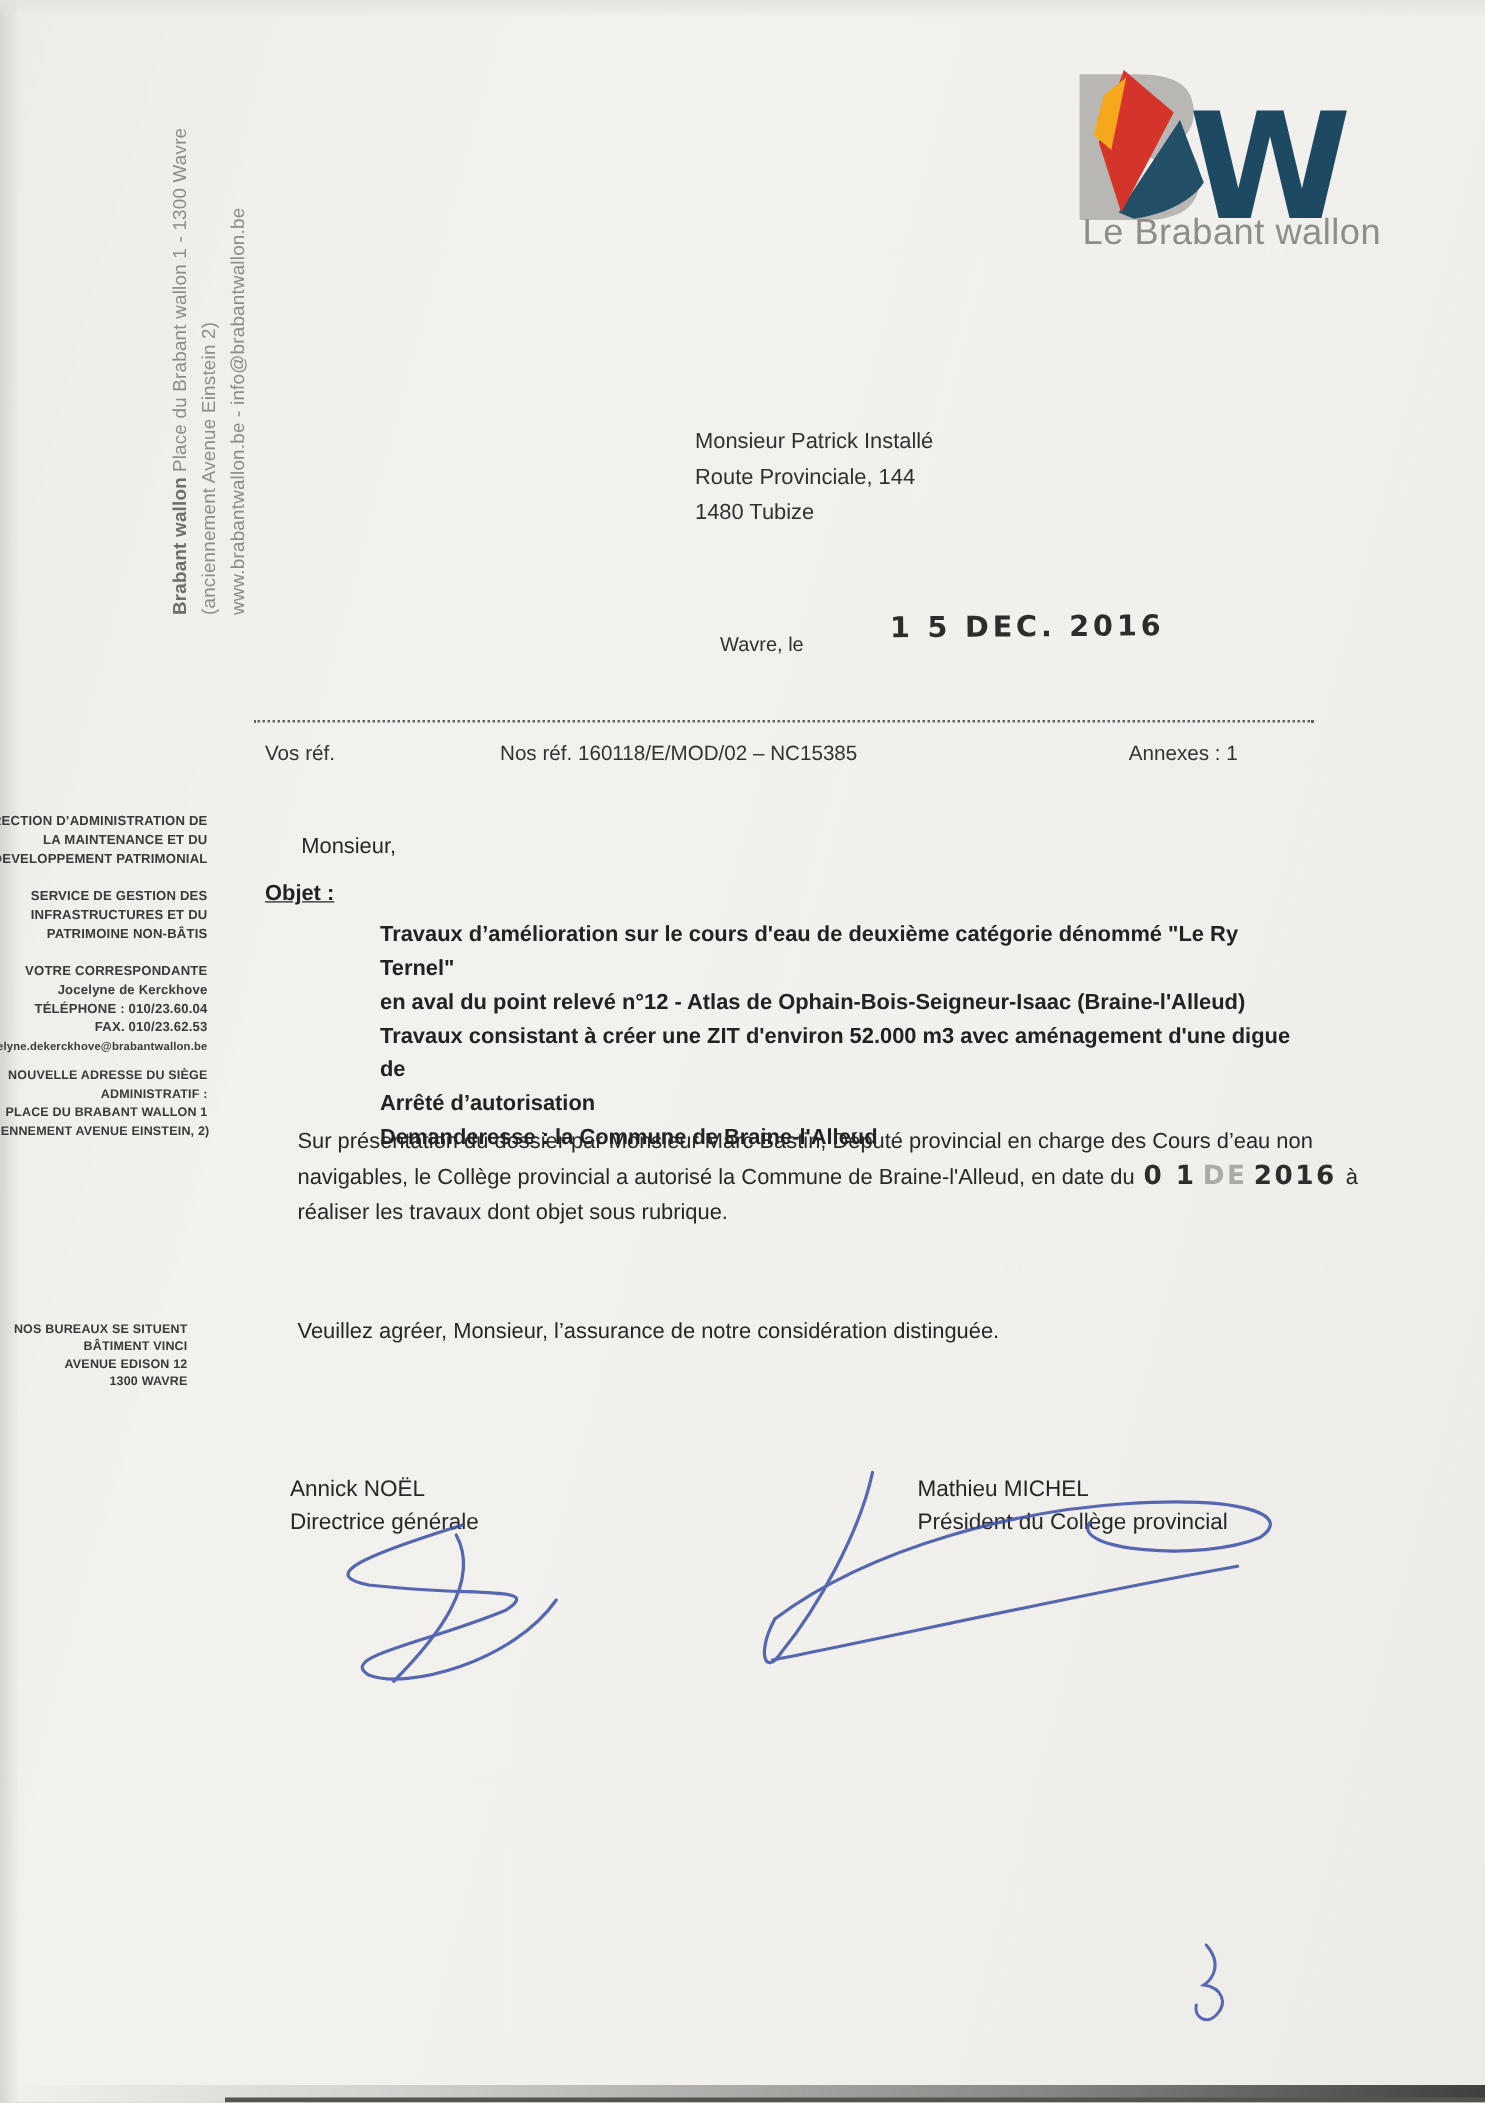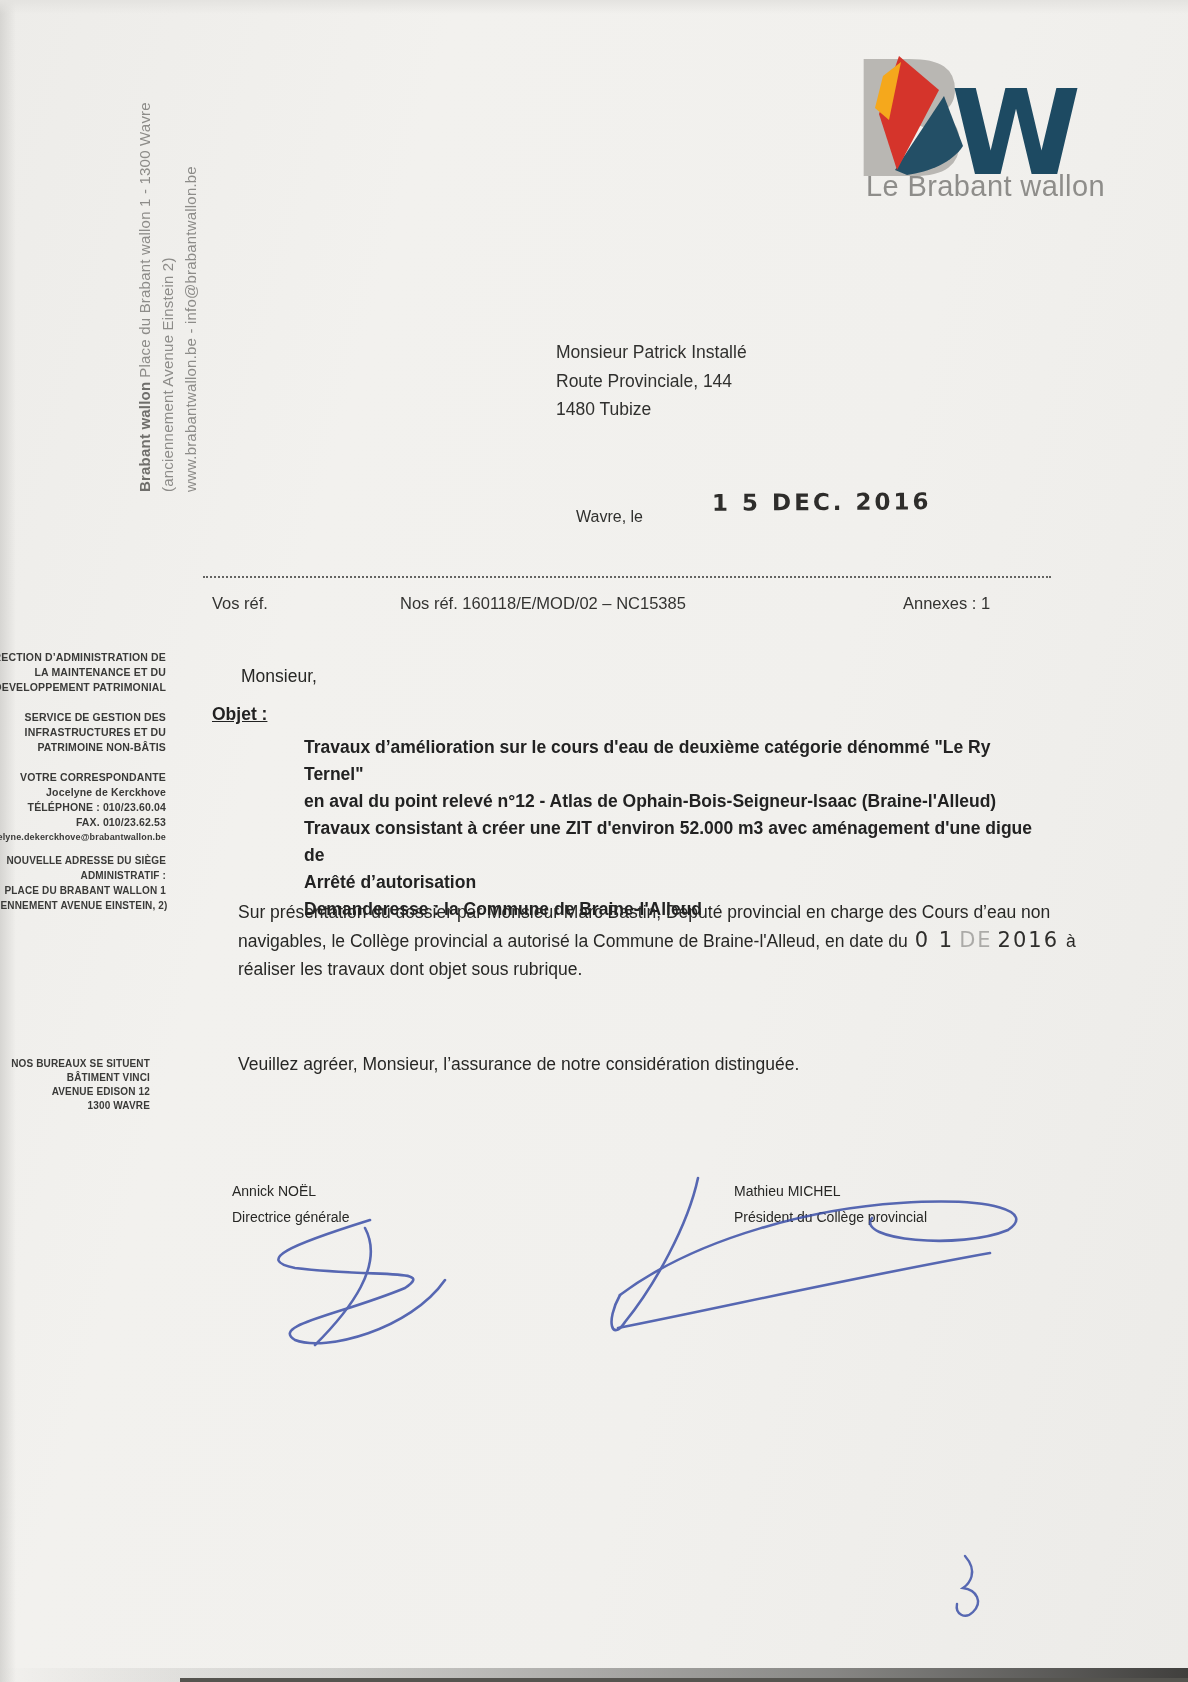--- a/index.html
+++ b/index.html
@@ -18,37 +18,37 @@
     transform:rotate(-90deg);font-size:15px;line-height:23px;color:#8d8c89;letter-spacing:.2px;}
   .vstrip .org{font-weight:bold;color:#6f6e6b;}
   .vstrip .addr{margin-left:4px;}
   
   .wordmark{font-size:29px;color:#8e8d8a;letter-spacing:.4px;}
   
   .addr-block{font-size:17.5px;line-height:28.5px;color:#30302e;}
   .place{font-size:16px;color:#30302e;}
   .stamp{font-family:"DejaVu Sans",sans-serif;font-weight:bold;font-size:23px;
     letter-spacing:3px;color:#2e2d2b;transform:rotate(-.4deg);}
-  .stamp-inline{font-family:"DejaVu Sans",sans-serif;font-weight:normal;font-size:21px;
+  .stamp-inline{font-family:"DejaVu Sans",sans-serif;font-weight:bold;font-size:21px;
     letter-spacing:2px;color:#2e2d2b;margin:0 7px;white-space:nowrap;}
   .stamp-inline .mid{opacity:.35;margin:0 5px;}
   
   .dotline{border-top:2px dotted #4c4c4a;opacity:.85;}
   .refs{font-size:16.5px;color:#333331;}
   
   .side{position:absolute;left:-28px;width:194px;text-align:right;font-size:10.5px;
     line-height:15px;color:#3a3a38;font-weight:600;letter-spacing:.15px;}
   .side div{white-space:nowrap;}
   .side .tiny{font-size:9px;}
   .side.offices{width:178px;font-size:10px;line-height:14px;}
   
   .body-text{font-size:17.5px;line-height:28px;color:#272725;margin-left:29px;}
   .objet-label{font-size:17.5px;font-weight:bold;text-decoration:underline;color:#222;}
   .objet{font-size:17.5px;line-height:27px;font-weight:bold;color:#222;}
-  .sig-name{font-size:14px;line-height:26px;color:#272725;}
+  .sig-name{font-size:18px;line-height:26px;color:#272725;}
   .sig-svg{position:absolute;pointer-events:none;}
   .edge-bottom{position:absolute;left:0;top:1668px;width:1188px;height:14px;
     background:linear-gradient(90deg,rgba(120,120,118,0) 0%,rgba(110,110,108,.25) 28%,rgba(80,80,78,.65) 70%,#403f3d 100%);}
   .edge-bottom::after{content:"";position:absolute;left:180px;right:0;bottom:0;height:4px;background:#55544f;}
 </style>
 </head>
 <body>
 
 <div class="paper">
 

